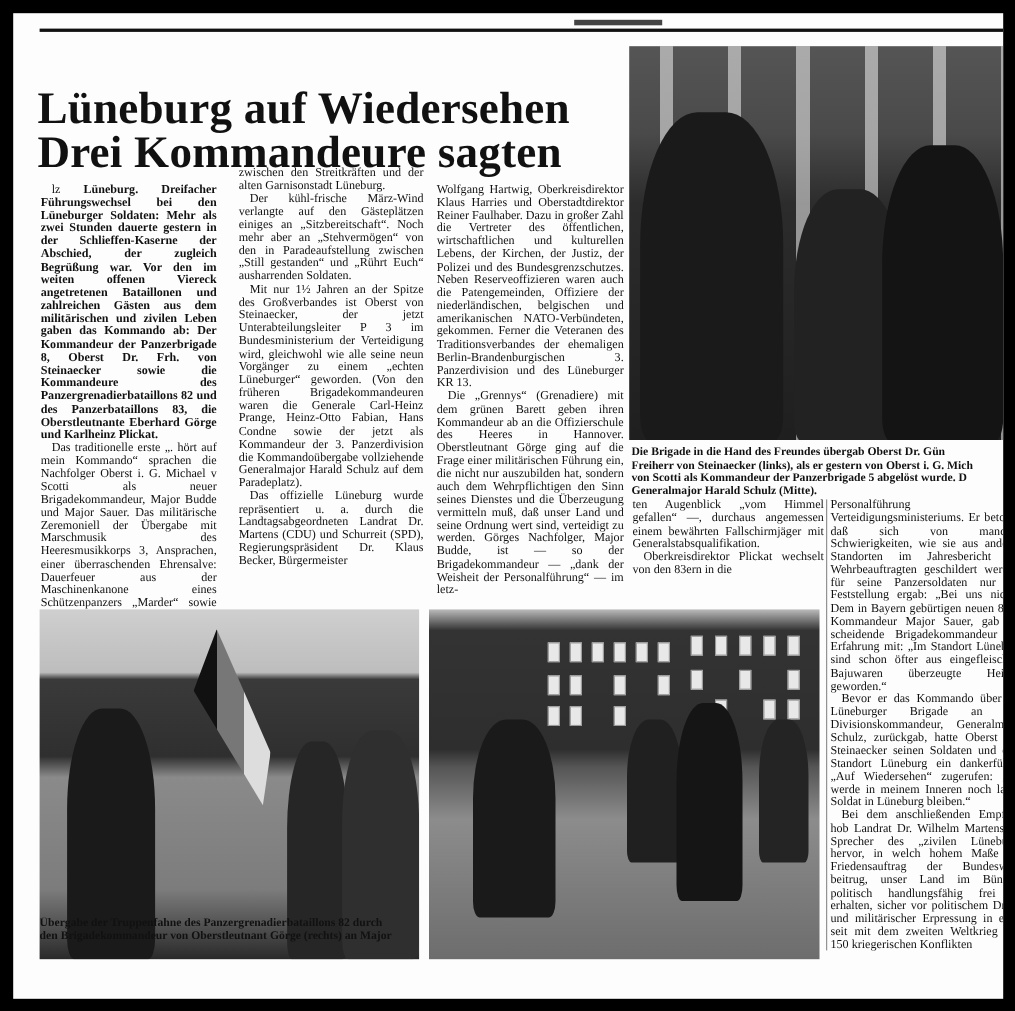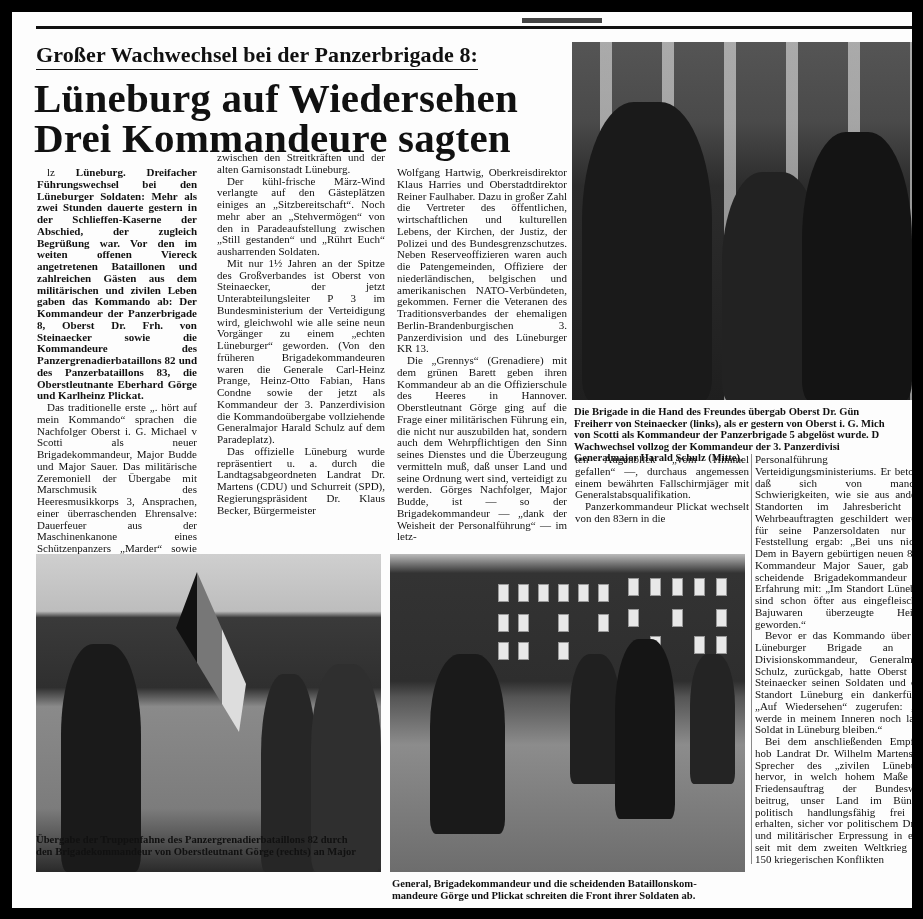--- a/index.html
+++ b/index.html
@@ -68,21 +68,20 @@
 
   .vrule { position: absolute; width: 1px; background: #888; }
 </style>
 </head>
 <body>
 
 <div class="page">
   <div class="top-rule"></div>
   <div class="masthead-frag"></div>
 
-  <div class="kicker">Großer Wachwechsel bei der Panzerbrigade 8:</div>
   <div class="headline">
     <div>Lüneburg auf Wiedersehen</div>
     <div>Drei Kommandeure sagten</div>
   </div>
 
   <div class="col c1">
     <p class="ind"><span class="byline">lz</span> <span class="lead">Lüneburg. Dreifacher Führungswechsel bei den Lüneburger Soldaten: Mehr als zwei Stunden dauerte gestern in der Schlieffen-Kaserne der Abschied, der zugleich Begrüßung war. Vor den im weiten offenen Viereck angetretenen Bataillonen und zahlreichen Gästen aus dem militärischen und zivilen Leben gaben das Kommando ab: Der Kommandeur der Panzerbrigade 8, Oberst Dr. Frh. von Steinaecker sowie die Kommandeure des Panzergrenadierbataillons 82 und des Panzerbataillons 83, die Oberstleutnante Eberhard Görge und Karlheinz Plickat.</span></p>
     <p class="ind">Das traditionelle erste „. hört auf mein Kommando“ sprachen die Nachfolger Oberst i. G. Michael v Scotti als neuer Brigadekommandeur, Major Budde und Major Sauer. Das militärische Zeremoniell der Übergabe mit Marschmusik des Heeresmusikkorps 3, Ansprachen, einer überraschenden Ehrensalve: Dauerfeuer aus der Maschinenkanone eines Schützenpanzers „Marder“ sowie einer Serie von schallenden „Hurras“ war auch ein Anlaß, die enge Verbundenheit zu bekunden</p>
   </div>
 
@@ -100,27 +99,26 @@
 
   <div class="photo photo-top">
     <div class="fig" style="left:10px;top:60px;width:130px;height:300px;"></div>
     <div class="fig" style="left:150px;top:130px;width:100px;height:230px;background:#222;"></div>
     <div class="fig" style="left:230px;top:90px;width:110px;height:270px;background:#141414;"></div>
   </div>
   <div class="caption cap-top">
     <div>Die Brigade in die Hand des Freundes übergab Oberst Dr. Gün</div>
     <div>Freiherr von Steinaecker (links), als er gestern von Oberst i. G. Mich</div>
     <div>von Scotti als Kommandeur der Panzerbrigade 5 abgelöst wurde. D</div>
-    <div>Wachwechsel vollzog der Kommandeur der 3. Panzerdivisi</div>
     <div>Generalmajor Harald Schulz (Mitte).</div>
   </div>
 
   <div class="col c4">
     <p>ten Augenblick „vom Himmel gefallen“ —, durchaus angemessen einem bewährten Fallschirmjäger mit Generalstabsqualifikation.</p>
-    <p class="ind">Panzerkommandeur Plickat wechselt von den 83ern in die</p>
+    <p class="ind">Oberkreisdirektor Plickat wechselt von den 83ern in die</p>
   </div>
 
   <div class="col c5">
     <p>Personalführung des Verteidigungsministeriums. Er betonte, daß sich von manchen Schwierigkeiten, wie sie aus anderen Standorten im Jahresbericht des Wehrbeauftragten geschildert werden, für seine Panzersoldaten nur die Feststellung ergab: „Bei uns nicht.“ Dem in Bayern gebürtigen neuen 83er-Kommandeur Major Sauer, gab der scheidende Brigadekommandeur die Erfahrung mit: „Im Standort Lüneburg sind schon öfter aus eingefleischten Bajuwaren überzeugte Heidjer geworden.“</p>
     <p class="ind">Bevor er das Kommando über die Lüneburger Brigade an den Divisionskommandeur, Generalmajor Schulz, zurückgab, hatte Oberst von Steinaecker seinen Soldaten und dem Standort Lüneburg ein dankerfülltes „Auf Wiedersehen“ zugerufen: „Ich werde in meinem Inneren noch lange Soldat in Lüneburg bleiben.“</p>
     <p class="ind">Bei dem anschließenden Empfang hob Landrat Dr. Wilhelm Martens als Sprecher des „zivilen Lüneburg“ hervor, in welch hohem Maße der Friedensauftrag der Bundeswehr beitrug, unser Land im Bündnis politisch handlungsfähig frei zu erhalten, sicher vor politischem Druck und militärischer Erpressung in einer seit mit dem zweiten Weltkrieg von 150 kriegerischen Konflikten</p>
   </div>
 
   <div class="vrule" style="left:739px;top:442px;height:410px;"></div>
 
@@ -158,17 +156,13 @@
       <div class="win" style="left:128px;top:88px;"></div>
       <div class="win" style="left:168px;top:88px;"></div>
       <div class="win" style="left:260px;top:82px;"></div>
       <div class="win" style="left:304px;top:82px;"></div>
       <div class="win" style="left:326px;top:82px;"></div>
     <div class="fig" style="left:40px;top:100px;width:75px;height:180px;"></div>
     <div class="fig" style="left:180px;top:100px;width:50px;height:130px;background:#202020;"></div>
     <div class="fig" style="left:225px;top:85px;width:60px;height:180px;background:#151515;"></div>
     <div class="fig" style="left:300px;top:100px;width:45px;height:130px;background:#242424;"></div>
   </div>
-  <div class="caption cap-br">
-    <div>General, Brigadekommandeur und die scheidenden Bataillonskom-</div>
-    <div>mandeure Görge und Plickat schreiten die Front ihrer Soldaten ab.</div>
-  </div>
 </div>
 
 </body></html>

